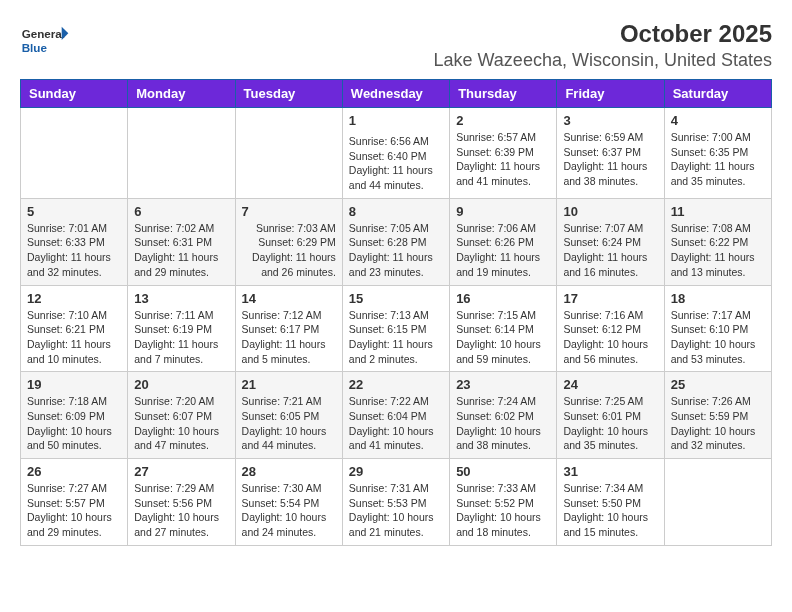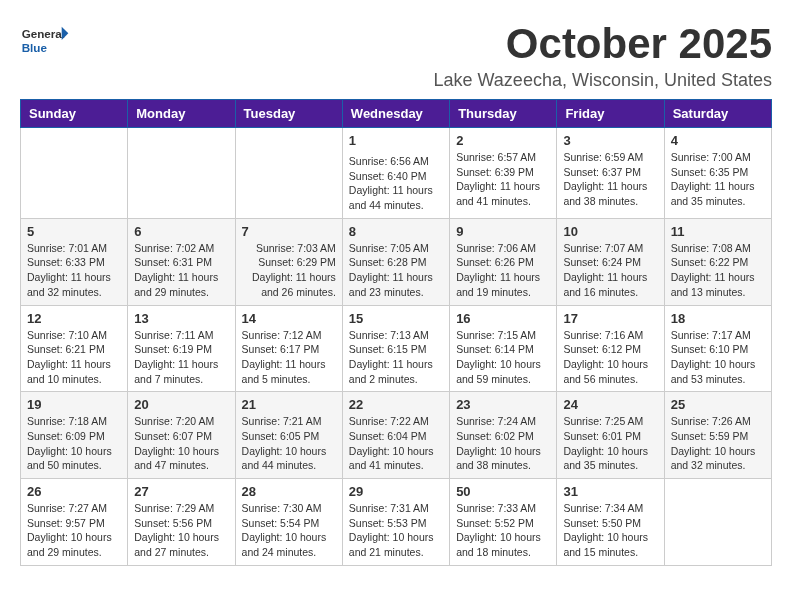--- a/index.html
+++ b/index.html
@@ -13,36 +13,36 @@
     .header-section {
       display: flex;
       justify-content: space-between;
       align-items: flex-start;
       margin-bottom: 8px;
     }
     .title-section {
       text-align: right;
     }
     .calendar-title {
-      font-size: 42px;
+      font-size: 24px;
       font-weight: bold;
       color: #333;
     }
     .calendar-subtitle {
       font-size: 18px;
       color: #555;
       margin-top: 2px;
     }
     .calendar-table {
       width: 100%;
       border-collapse: collapse;
       border: 1px solid #bbb;
     }
     .calendar-table th {
-      background: #4c1d95;
+      background: #6d28d9;
       color: #fff;
       text-align: left;
       padding: 6px 8px;
       font-size: 13px;
       border: 1px solid #1a5fa8;
     }
     .calendar-table td {
       border: 1px solid #ccc;
       vertical-align: top;
       padding: 5px 6px;
@@ -290,21 +290,21 @@
           <div class="day-info" style="white-space: pre-line;">Sunrise: 7:26 AM
 Sunset: 5:59 PM
 Daylight: 10 hours
 and 32 minutes.</div>
         </td>
       </tr>
       <tr>
         <td>
           <div class="day-number">26</div>
           <div class="day-info" style="white-space: pre-line;">Sunrise: 7:27 AM
-Sunset: 9:57 PM
+Sunset: 5:57 PM
 Daylight: 10 hours
 and 29 minutes.</div>
         </td>
         <td>
           <div class="day-number">27</div>
           <div class="day-info" style="white-space: pre-line;">Sunrise: 7:29 AM
 Sunset: 5:56 PM
 Daylight: 10 hours
 and 27 minutes.</div>
         </td>

